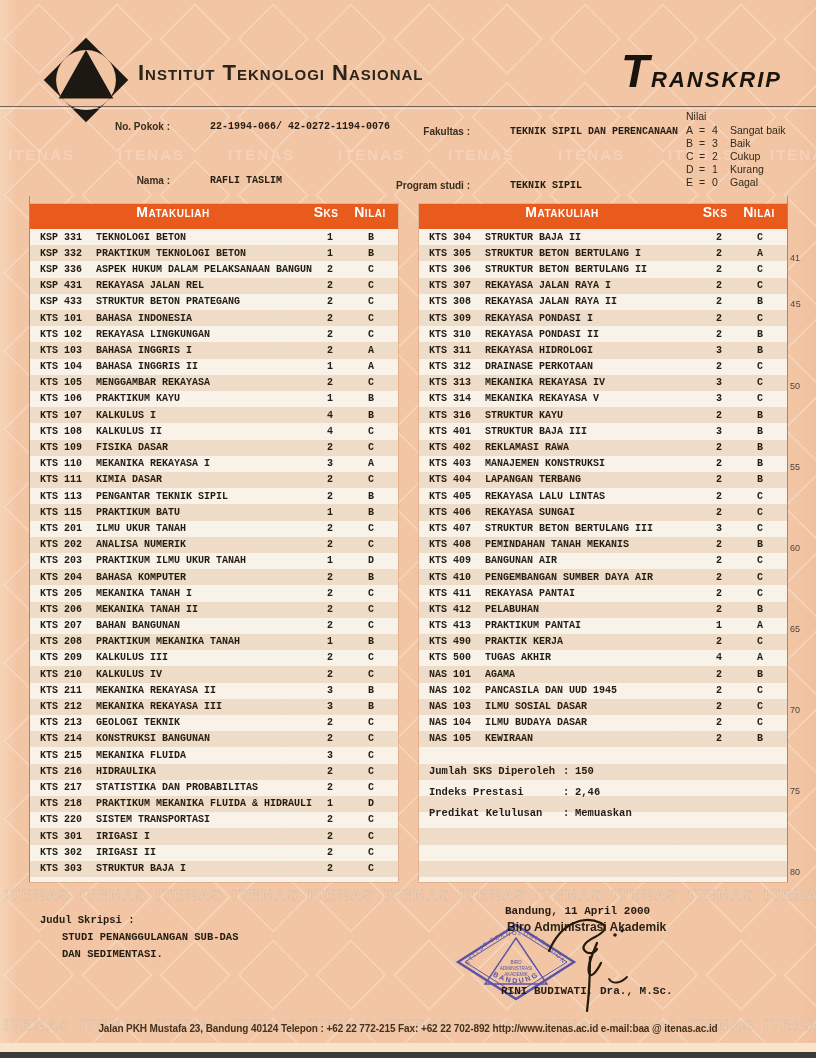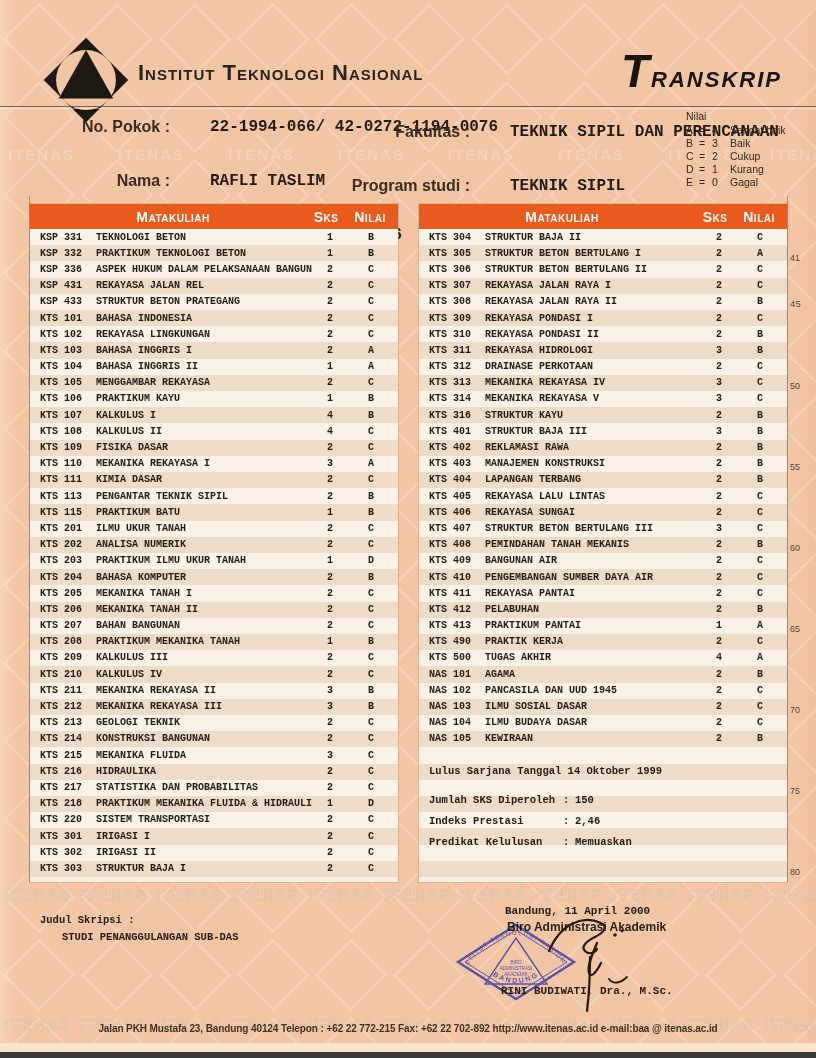--- a/index.html
+++ b/index.html
@@ -14,21 +14,21 @@
   .inst-name{position:absolute;left:138px;top:60px;font-variant:small-caps;
              font-size:22px;font-weight:bold;letter-spacing:1px;color:#2a241a;}
   .doc-title{position:absolute;right:34px;top:44px;font-style:italic;font-weight:bold;
              font-variant:small-caps;font-size:31px;letter-spacing:2px;color:#18140e;}
   .doc-title::first-letter{font-size:46px;}
   .rule1{position:absolute;left:0;right:0;top:106px;height:1px;background:#6a5240;opacity:.85;}
   .rule2{position:absolute;left:0;right:0;top:108px;height:1px;background:#ffffff;opacity:.45;}
 
   
   .info{position:absolute;display:grid;grid-template-columns:auto auto;column-gap:8px;
-        row-gap:4px;font-size:16px;line-height:14px;gap:40px;}
+        row-gap:4px;font-size:10px;line-height:14px;gap:40px;}
   .info-left{left:30px;top:120px;grid-template-columns:140px auto;}
   .info-mid{left:330px;top:125px;grid-template-columns:140px auto;}
   .ilabel{font-weight:bold;color:#3a2c1e;text-align:right;white-space:nowrap;}
   .ival{font-family:"Liberation Mono",monospace;font-weight:bold;color:#241c12;white-space:nowrap;}
 
   
   .legend{position:absolute;left:686px;top:110px;font-size:10.5px;color:#33291d;line-height:13px;}
   .legend-title{margin-bottom:1px;}
   .lrow{display:grid;grid-template-columns:13px 13px 18px auto;}
 
@@ -37,21 +37,21 @@
   .vline.l{left:29px}.vline.r{left:787px}
   .margins{position:absolute;top:233px;width:22px;height:660px;}
   .margins.l{left:4px;text-align:right;}
   .margins.r{left:790px;text-align:left;}
   .mnum{position:absolute;width:22px;font-size:9px;color:#4c443a;}
   .margins.r .mnum{width:20px;}
 
   
   .panel{position:absolute;top:204px;width:368px;height:678px;box-shadow:0 0 0 1px rgba(170,110,70,.25);}
   .panel.left{left:30px}.panel.right{left:419px}
-  .panel-head{height:25px;background:#e95b1d;display:flex;align-items:center;color:#fff;
+  .panel-head{height:25px;background:#e95b1d;display:flex;color:#fff;
               font-variant:small-caps;font-weight:bold;font-size:14px;letter-spacing:.5px;
               padding:0 4px 0 10px;}
   .h-course{flex:1;text-align:center;}
   .h-sks{width:40px;text-align:center;}
   .h-grade{width:48px;text-align:center;}
   .rows{height:653px;background:
         repeating-linear-gradient(to bottom,rgba(255,255,255,.45) 0 16.2px,rgba(209,160,122,.16) 16.2px 32.4px),
         #f4e8d7;
         box-sizing:border-box;}
   .crow{display:flex;height:16.2px;align-items:center;padding:0 4px 0 10px;
@@ -676,21 +676,20 @@
               <span class="grade">C</span>
             </div>
             <div class="crow">
               <span class="code">NAS 105</span>
               <span class="cname">KEWIRAAN</span>
               <span class="sks">2</span>
               <span class="grade">B</span>
             </div>
           </div>
         <div class="summary">
-          <div class="grad-line">Lulus Sarjana Tanggal 14 Oktober 1999</div>
           <div id="summary-rows">
               <div class="srow">
                 <span class="slabel">Jumlah SKS Diperoleh</span>
                 <span class="scolon">:</span>
                 <span class="sval">150</span>
               </div>
               <div class="srow">
                 <span class="slabel">Indeks Prestasi</span>
                 <span class="scolon">:</span>
                 <span class="sval">2,46</span>
@@ -702,20 +701,21 @@
               </div>
             </div>
         </div>
       </div>
     </div>
 
     <div class="thesis">
       <div>Judul Skripsi :</div>
       <div class="tlines" id="thesis-lines">
           <div class="tline">STUDI PENANGGULANGAN SUB-DAS</div>
+          <div class="tline">DAN SEDIMENTASI.</div>
         </div>
     </div>
 
     <div class="sig">
       <div class="place-date">Bandung, 11 April 2000</div>
       <div class="office">Biro Administrasi Akademik</div>
       <svg class="stamp" viewBox="0 0 122 80" xmlns="http://www.w3.org/2000/svg">
         <defs>
           <path id="ringTop" d="M14,42 Q61,-16 108,42" fill="none"></path>
           <path id="ringBot" d="M30,48 Q61,74 92,48" fill="none"></path>

